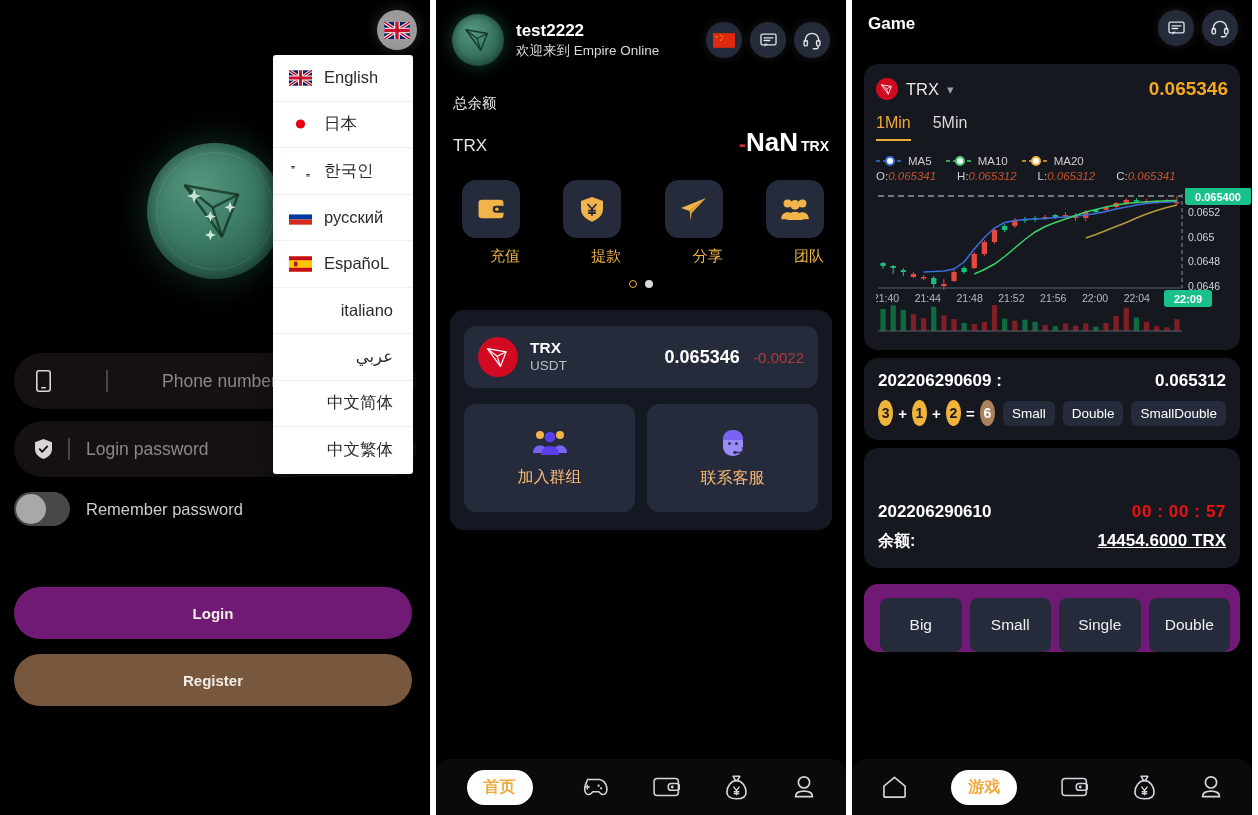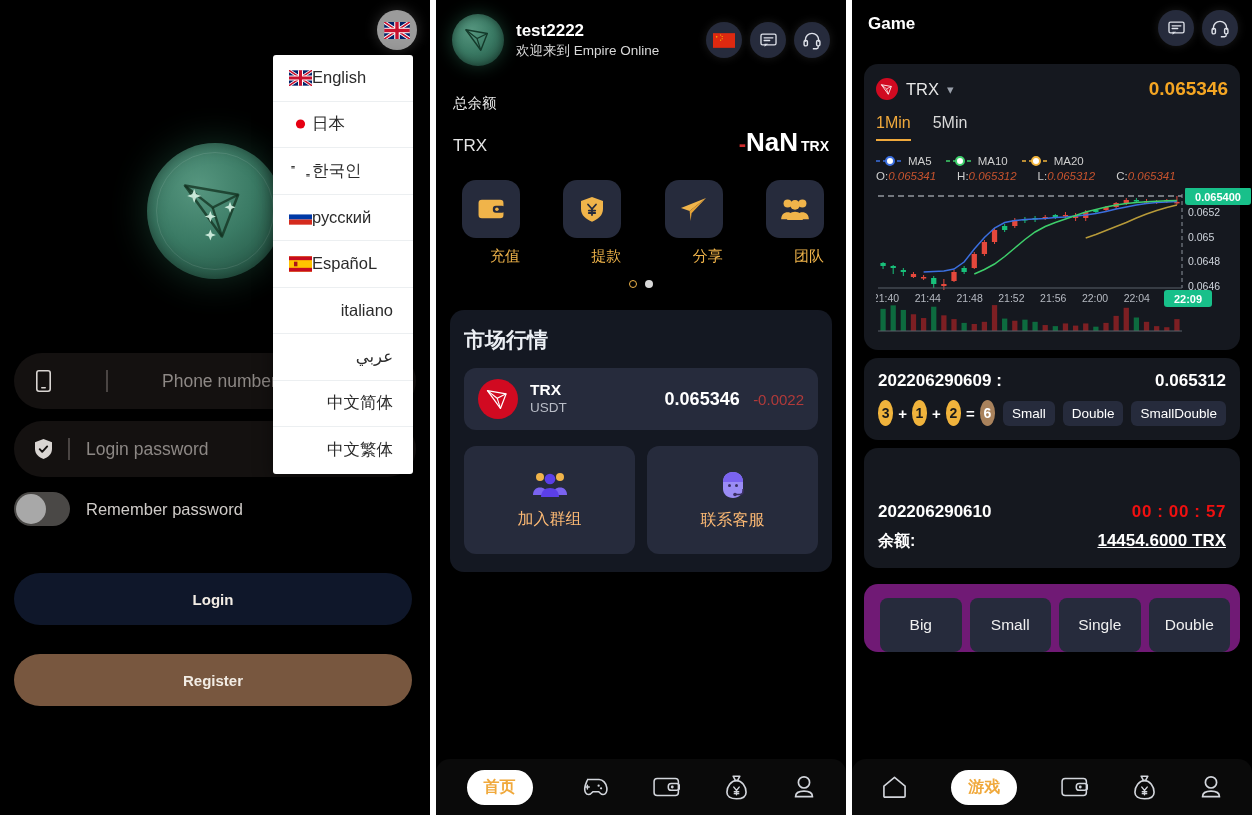--- a/index.html
+++ b/index.html
@@ -42,21 +42,21 @@
     content:""; position:absolute; inset:9px; border-radius:50%;
     border:1px solid rgba(255,255,255,.10);
   }
   .lang-menu {
     position: absolute; top: 55px; left: 273px; width: 140px;
     background: #fff; border-radius: 3px;
     box-shadow: 0 6px 20px rgba(0,0,0,.45);
     z-index: 40; overflow:hidden;
   }
   .lang-item {
-    height: 46.5px; display:flex; align-items:center; 
+    height: 46.5px; display:flex; align-items:center; gap:12px;
     padding: 0 16px; color:#2b2b2b; font-size:16.5px;
     border-bottom:1px solid #eceff1;
   }
   .lang-item:last-child { border-bottom:none; }
   .lang-item.noflag { justify-content:flex-end; padding-right:20px; }
   .lang-item .lbl { white-space:nowrap; }
   .mini-flag { width:23px; height:16px; flex:0 0 23px; display:block; }
 
   .field {
     position:absolute; left:14px; width:402px; height:56px;
@@ -74,21 +74,21 @@
   }
   .toggle { width:56px; height:34px; border-radius:17px; background:#4a4846; position:relative; }
   .toggle .knob { position:absolute; left:2px; top:2px; width:30px; height:30px; border-radius:50%; background:#a8a8a8; }
   .remember .rlbl { color:#cfcbc8; font-size:16.5px; }
 
   .btn-primary, .btn-secondary {
     position:absolute; left:14px; width:398px; height:52px; border-radius:26px;
     display:flex; align-items:center; justify-content:center;
     font-weight:bold; font-size:15px; color:#f2ece4;
   }
-  .btn-primary   { top:573px; background:#0f172a;text-align:right; }
+  .btn-primary   { top:587px; background:#701a75;text-align:right; }
   .btn-secondary { top:654px; background:#78573f; }
 
   
   .m-head { position:relative; padding:14px 16px 0 16px; }
   .m-user { display:flex; align-items:center; gap:12px; }
   .m-coin {
     width:52px; height:52px; border-radius:50%;
     background: radial-gradient(circle at 38% 32%, #56967f 0%, #3a7a64 45%, #2a5e4c 78%, #1d4437 100%);
     box-shadow: 0 0 18px rgba(60,160,120,.35), inset 0 0 10px rgba(0,0,0,.45);
     display:flex; align-items:center; justify-content:center; flex:0 0 52px;
@@ -445,21 +445,20 @@
         <div class="qlbl">团队</div>
       </div>
     </div>
 
     <div class="dots">
       <span class="dot hollow"></span>
       <span class="dot solid"></span>
     </div>
 
     <div class="m-card">
-      <div class="m-card-title">市场行情</div>
 
       <div class="coin-row">
         <div class="trx-badge">
           <svg width="26" height="25" viewBox="0 0 64 60">
             <path d="M6 8 L52 16 L38 52 Z" fill="none" stroke="#fff" stroke-width="3" stroke-linejoin="round"></path>
             <path d="M6 8 L30 27 L52 16 M30 27 L38 52" fill="none" stroke="#fff" stroke-width="2.6"></path>
           </svg>
         </div>
         <div class="coin-names">
           <div class="coin-sym">TRX</div>

